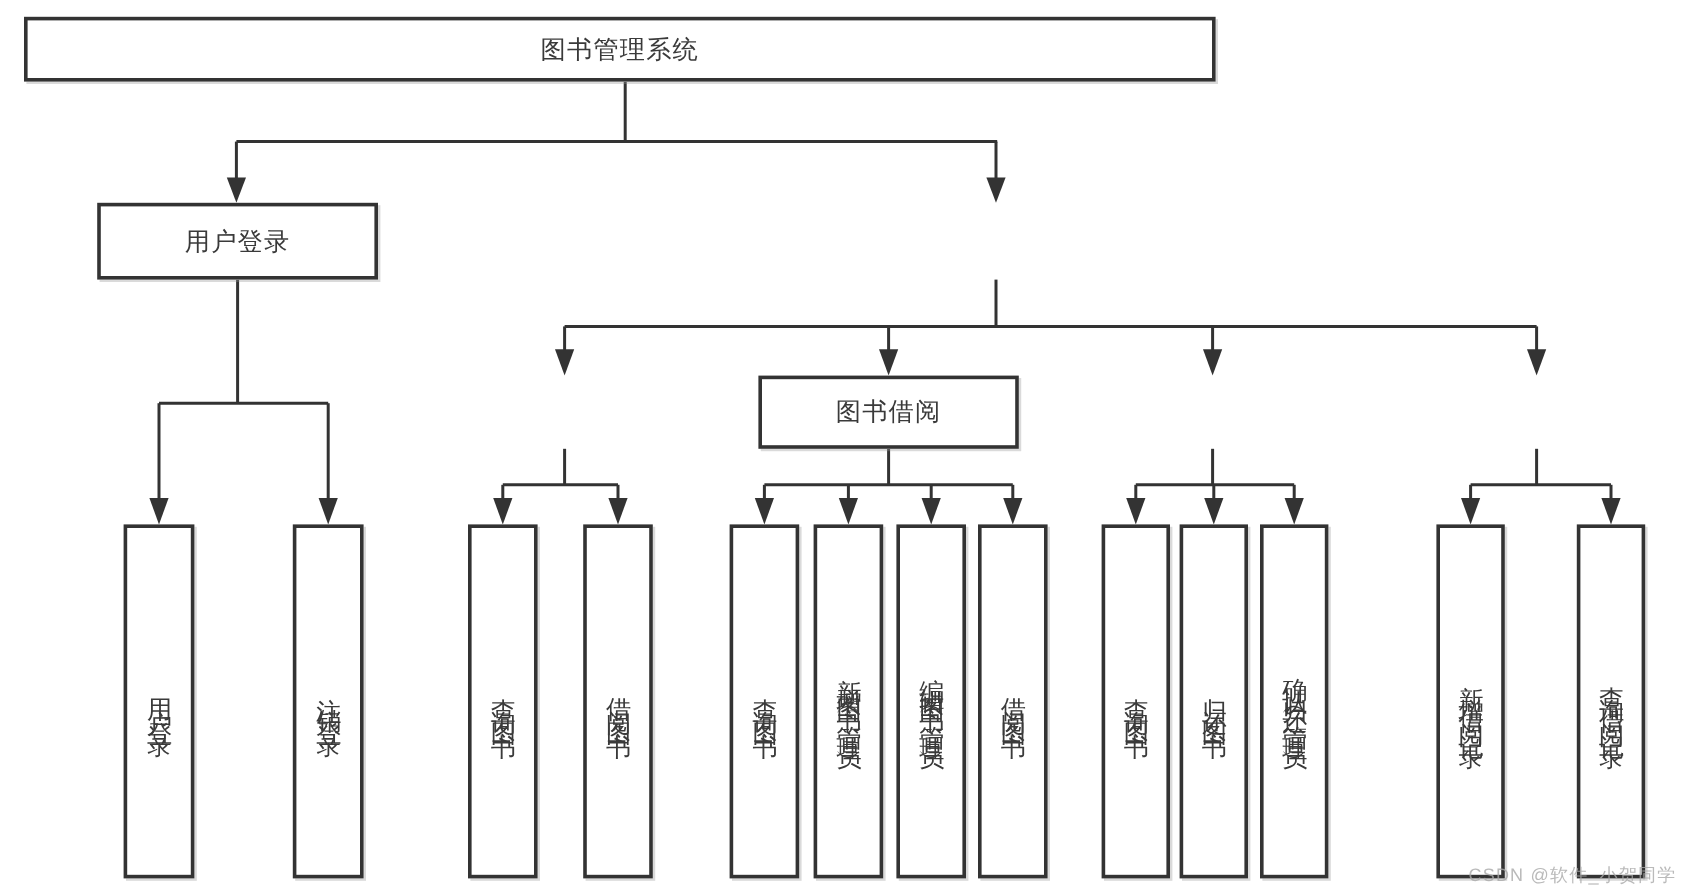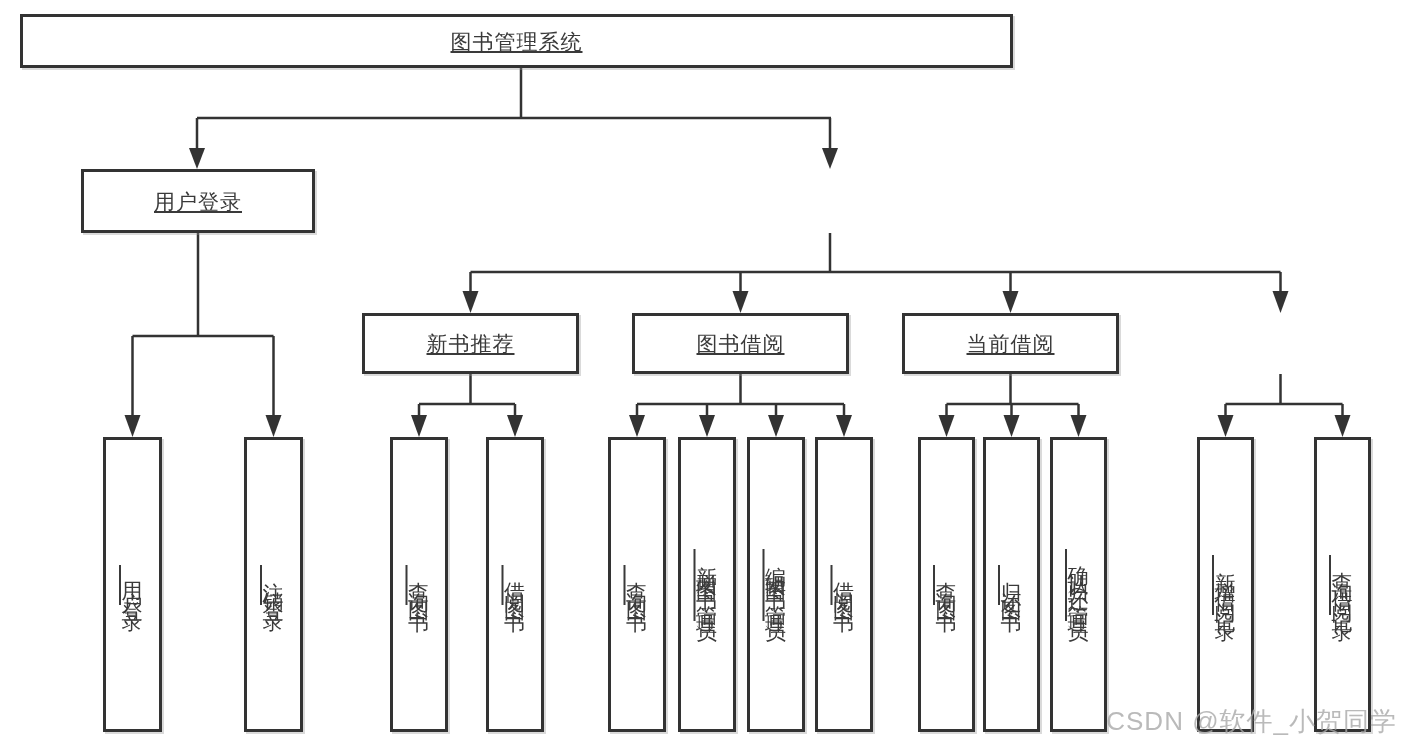--- a/index.html
+++ b/index.html
@@ -26,42 +26,41 @@
   .box {
     position: absolute;
     box-sizing: border-box;
     border: 3px solid #333333;
     background: #ffffff;
     display: flex;
     align-items: center;
     justify-content: center;
     box-shadow: 2px 2px 0 rgba(150,150,150,0.35);
     color: #3a3a3a;
-    text-decoration: underline;
   }
   .box .lbl {
     font-size: 21px;
     color: #3a3a3a;
     white-space: nowrap;
     line-height: 1;
   }
   .box.h .lbl {
     letter-spacing: 1px;
   }
   .box.v .lbl {
     writing-mode: vertical-rl;
     text-orientation: mixed;
     letter-spacing: 10px;
     white-space: pre;
   }
   .watermark {
     position: absolute;
     right: 8px;
     bottom: 8px;
-    font-size: 26px;
+    font-size: 15px;
     color: #a9a9a9;
     opacity: 0.8;
     letter-spacing: 1px;
     z-index: 5;
     text-align: center;
   }
 </style>
 </head>
 <body>
 
@@ -142,29 +141,23 @@
   </svg>
 
   <div class="box h" style="left:20px;top:14px;width:993px;height:54px">
     <span class="lbl">图书管理系统</span>
   </div>
 
   <div class="box h" style="left:81px;top:169px;width:234px;height:64px">
     <span class="lbl">用户登录</span>
   </div>
 
-  <div class="box h" style="left:362px;top:313px;width:217px;height:61px">
-    <span class="lbl">新书推荐</span>
-  </div>
   <div class="box h" style="left:632px;top:313px;width:217px;height:61px">
     <span class="lbl">图书借阅</span>
   </div>
-  <div class="box h" style="left:902px;top:313px;width:217px;height:61px">
-    <span class="lbl">当前借阅</span>
-  </div>
 
   <div class="box v" style="left:103px;top:437px;width:59px;height:295px">
     <span class="lbl">用户登录</span>
   </div>
   <div class="box v" style="left:244px;top:437px;width:59px;height:295px">
     <span class="lbl">注销登录</span>
   </div>
 
   <div class="box v" style="left:390px;top:437px;width:58px;height:295px">
     <span class="lbl">查询图书</span>

